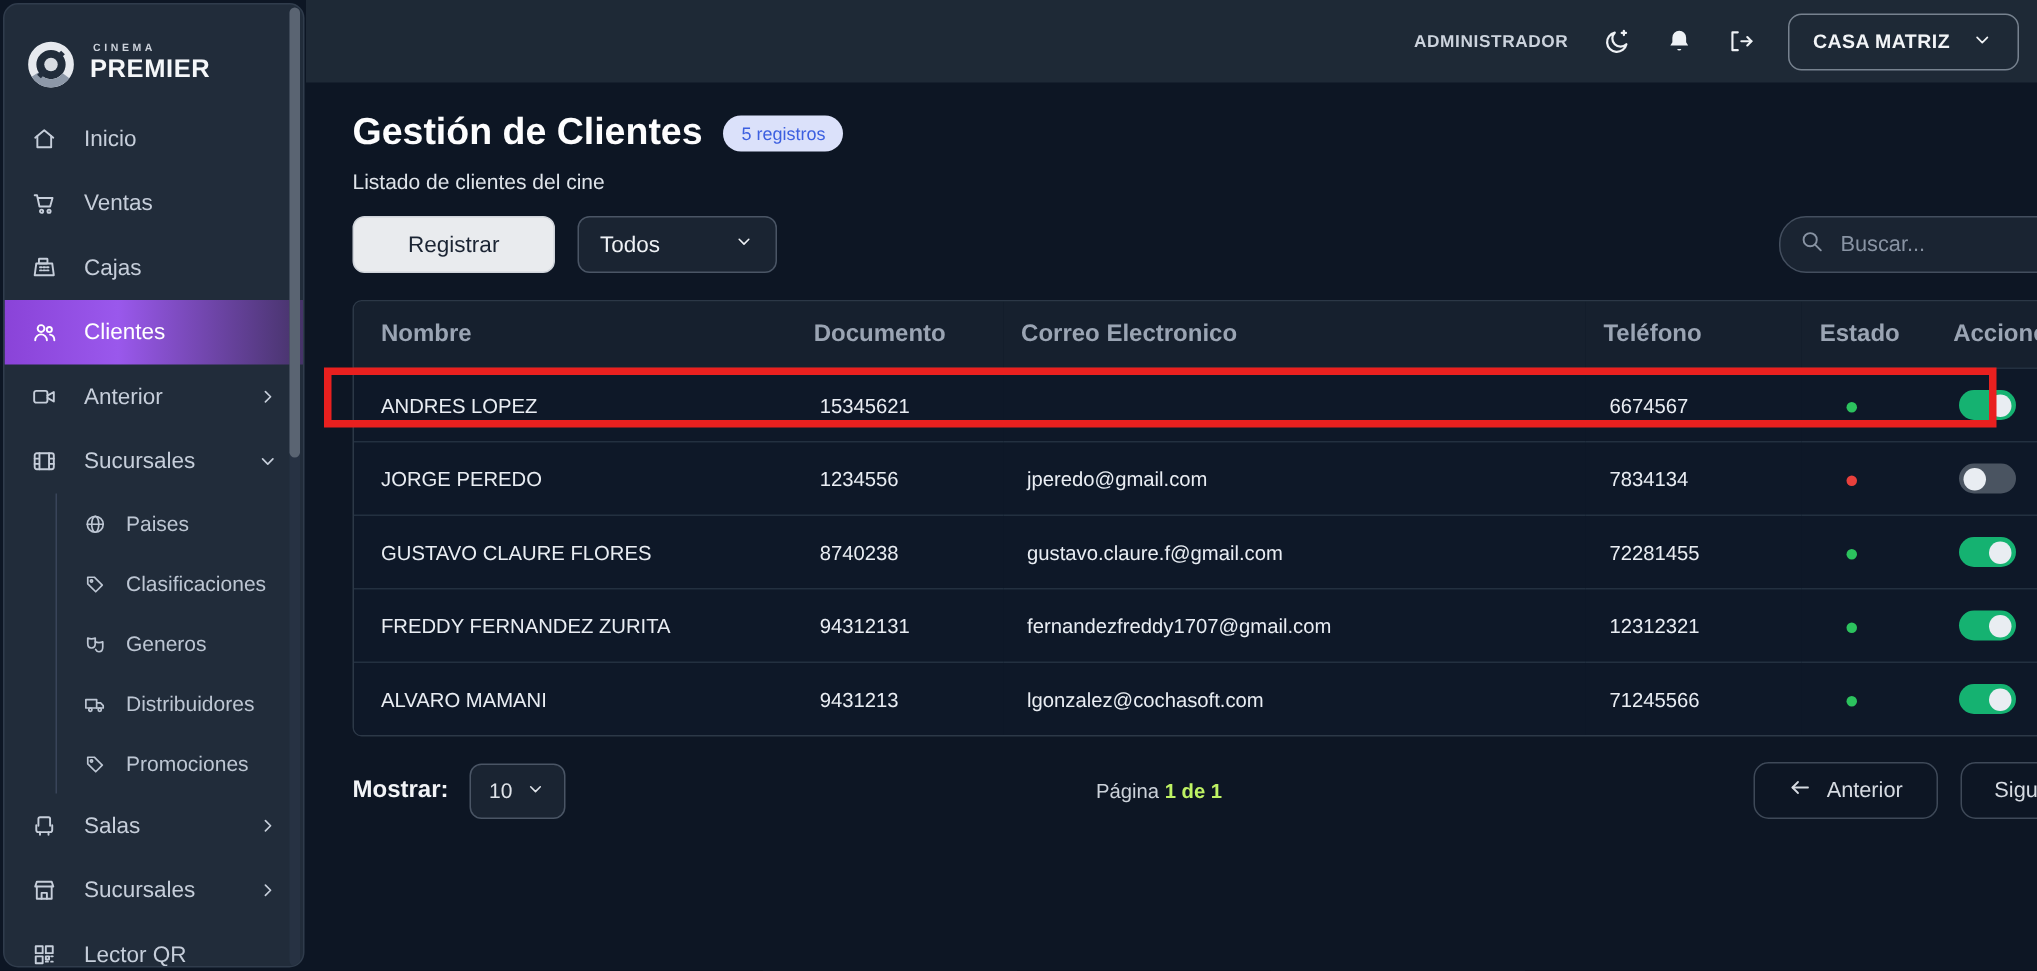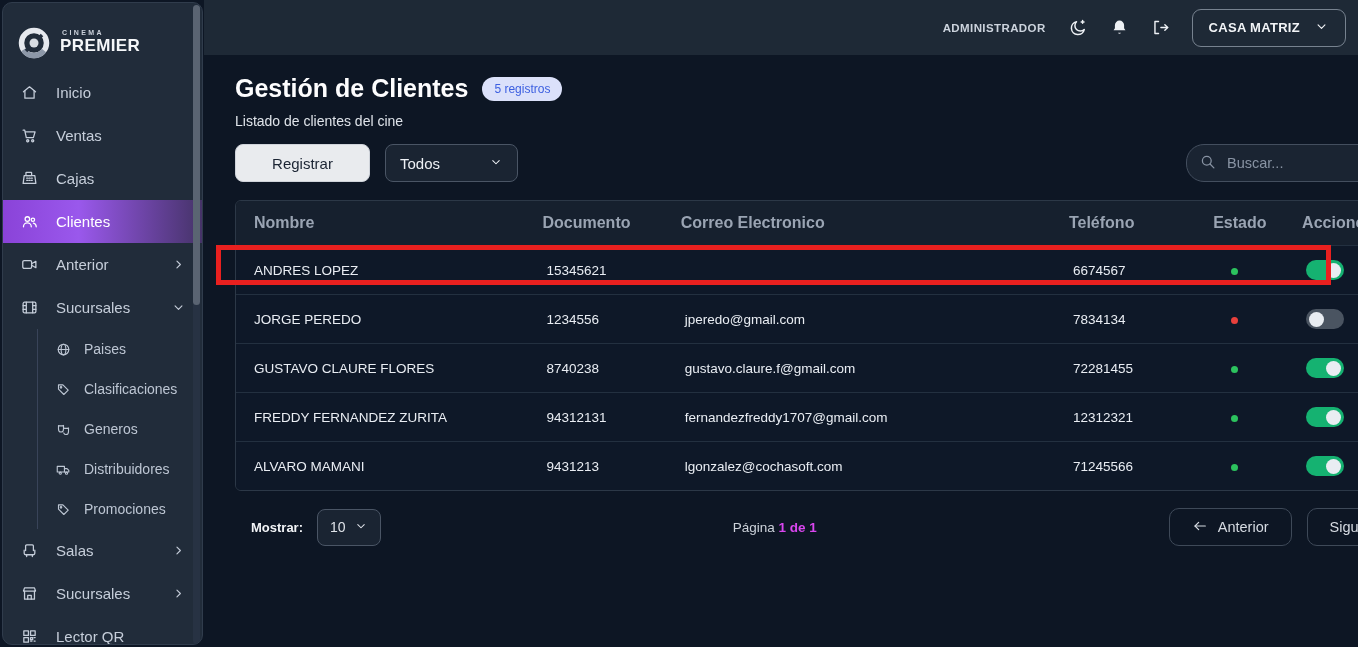--- a/index.html
+++ b/index.html
@@ -66,24 +66,24 @@
   .toggle.on { background:var(--toggle-green,#15b271); }
   .toggle.off { background:#4a5461; }
   .knob { position:absolute; width:15px; height:15px; border-radius:50%; background:#e9edf2; top:2.5px; }
   .toggle.on .knob { right:3px; }
   .toggle.off .knob { left:3px; }
   .edit-btn { background:none; border:none; color:#d9dde3; margin-left:12px; vertical-align:middle;
     cursor:pointer; padding:0; }
 
   
   .footer { margin-top:17px; display:flex; align-items:center; }
-  .mostrar { font-weight:700; font-size:13px; color:#f2f4f7;margin-left:16px; }
+  .mostrar { font-weight:700; font-size:16px; color:#f2f4f7; }
   .page-size { margin-left:14px; min-width:62px; height:37px; padding:0 12px; gap:8px; font-size:14px; color:#dfe3e9; }
   .page-info { flex:1; text-align:center; font-size:13.5px; color:#ccd2da; }
-  .page-info b { color:#d946ef; }
+  .page-info b { color:#bef264; }
   .pg-btn { height:38px; padding:0 22px; border:1px solid #3e4958; background:transparent; border-radius:10px;
     color:#d6dbe2; font-size:14.5px; display:flex; align-items:center; gap:10px; cursor:pointer; font-family:inherit; }
   .pg-btn + .pg-btn { margin-left:15px; }
 
   
   .annotation-rect { position:absolute; left:216px; top:245px; width:1115px; height:40px;
     border:5px solid var(--annotation-red,#e9201f); pointer-events:none; z-index:10; }
 </style>
 </head>
 <body>

